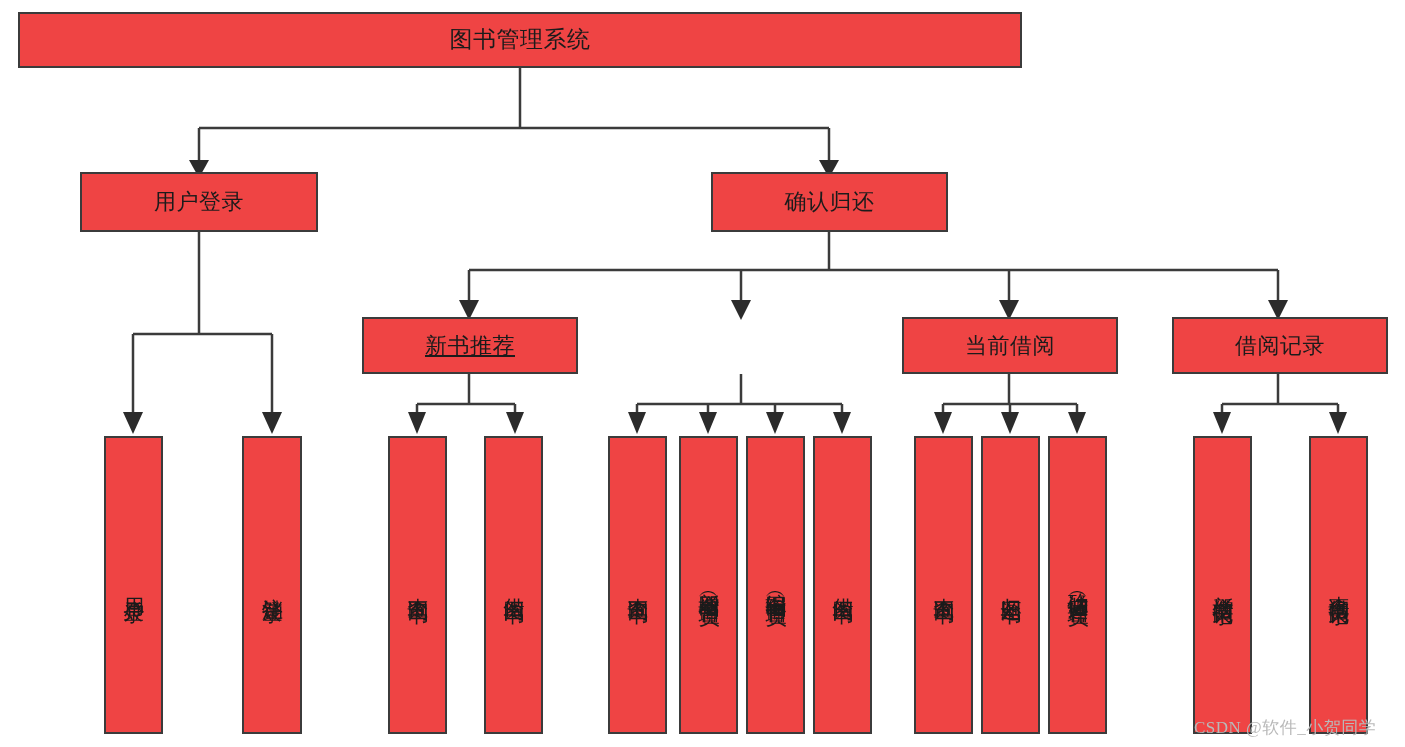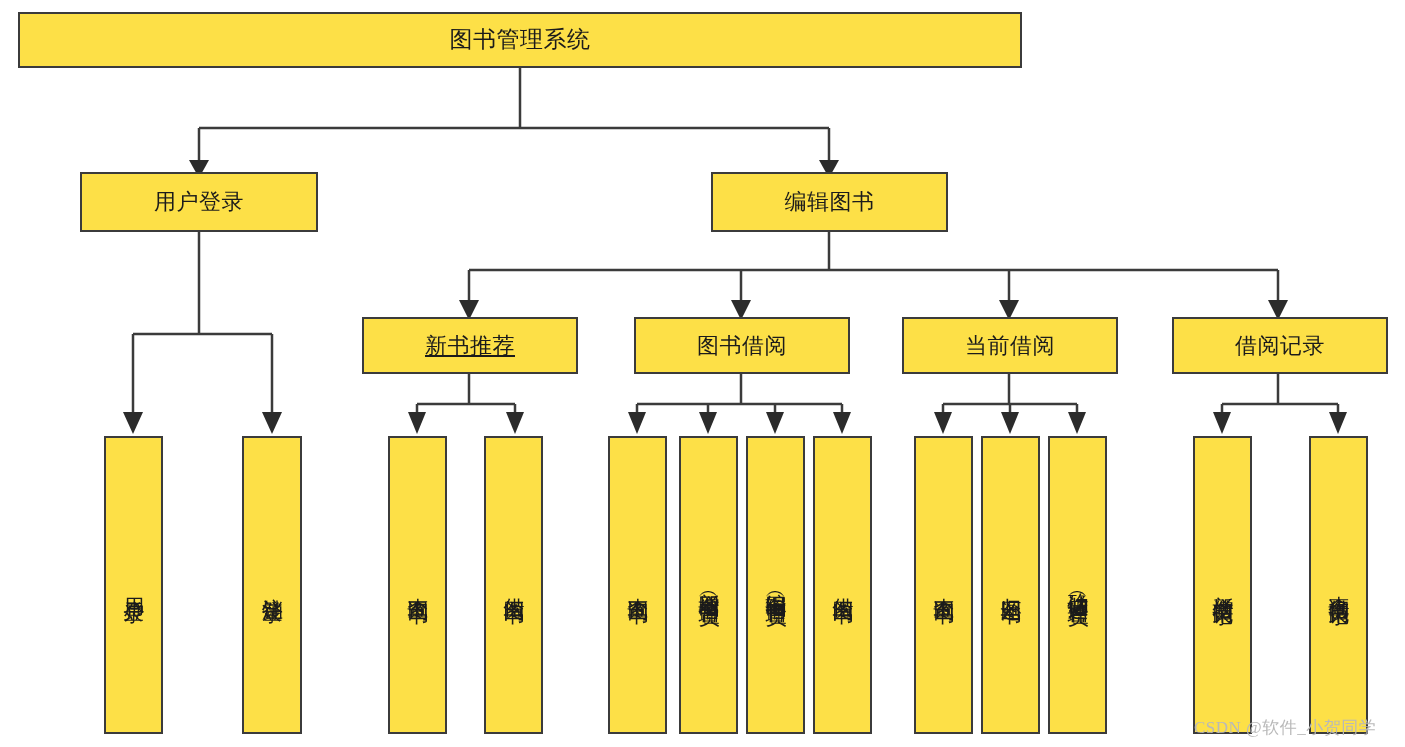--- a/index.html
+++ b/index.html
@@ -23,21 +23,21 @@
     left: 0;
     top: 0;
     width: 1405px;
     height: 747px;
     pointer-events: none;
   }
   .node {
     position: absolute;
     box-sizing: border-box;
     border: 2.5px solid #3b3b3b;
-    background: #fde047;
+    background: #ef4444;
     display: flex;
     align-items: center;
     justify-content: center;
     color: #1b1b1b;
     line-height: 1.18;
   }
   .node.horiz {
     font-size: 22px;
     letter-spacing: 0.5px;
     text-align: center;
@@ -147,29 +147,26 @@
   </svg>
 
   <div class="node horiz root" style="left:18px; top:12px; width:1004px; height:56px;">
     <span>图书管理系统</span>
   </div>
 
   <div class="node horiz" style="left:80px; top:172px; width:238px; height:60px;">
     <span>用户登录</span>
   </div>
   <div class="node horiz" style="left:711px; top:172px; width:237px; height:60px;">
-    <span>编辑图书</span>
+    <span>确认归还</span>
   </div>
 
   <div class="node horiz" style="left:362px; top:317px; width:216px; height:57px;text-decoration:underline;">
     <span>新书推荐</span>
   </div>
-  <div class="node horiz" style="left:634px; top:317px; width:216px; height:57px;">
-    <span>图书借阅</span>
-  </div>
   <div class="node horiz" style="left:1172px; top:317px; width:216px; height:57px;">
     <span>借阅记录</span>
   </div>
   <div class="node horiz" style="left:902px; top:317px; width:216px; height:57px;">
     <span>当前借阅</span>
   </div>
 
   <div class="node vert" style="left:104px; top:436px; width:59px; height:298px;">
     <span class="vtext">用户登录</span>
   </div>

